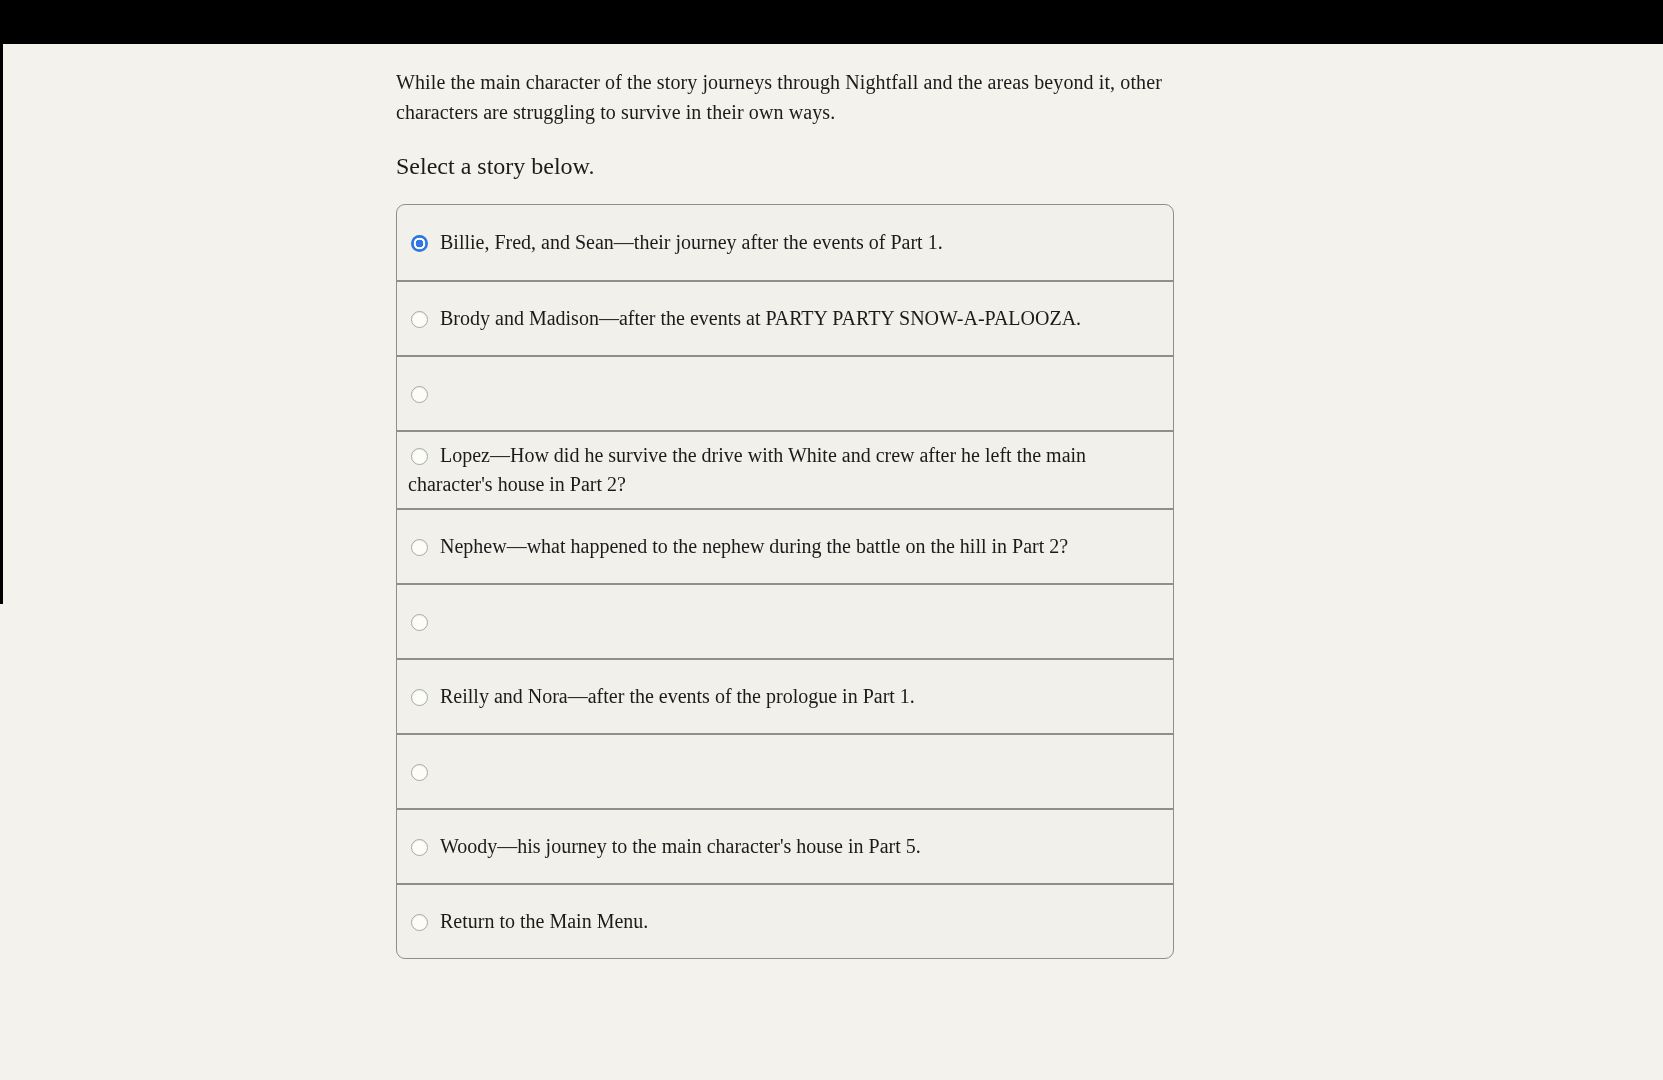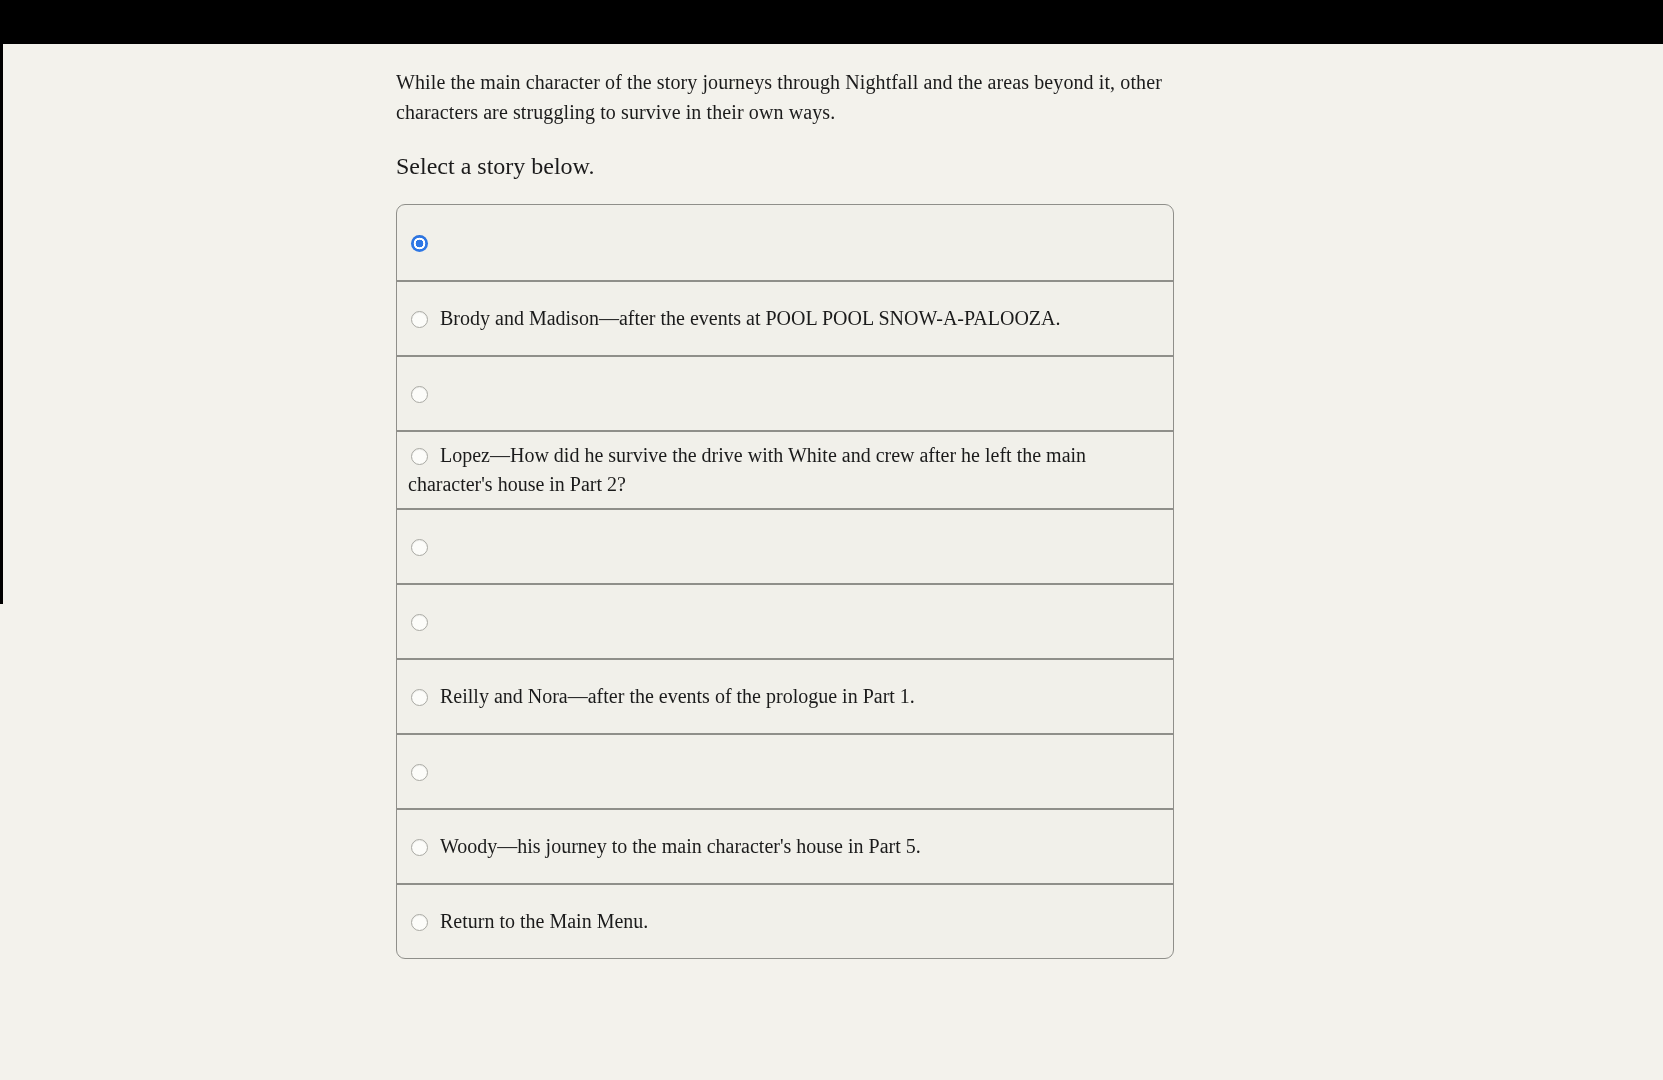--- a/index.html
+++ b/index.html
@@ -113,37 +113,37 @@
 
   <div class="content">
 
     <p class="intro">While the main character of the story journeys through Nightfall and the areas beyond it, other characters are struggling to survive in their own ways.</p>
 
     <p class="prompt">Select a story below.</p>
 
     <div class="options">
 
       <label class="option">
-        <span class="option-inner"><span class="radio checked"></span></span>
+        <span class="option-inner"><span class="radio checked"></span><span>Billie, Fred, and Sean—their journey after the events of Part 1.</span></span>
       </label>
 
       <label class="option">
-        <span class="option-inner"><span class="radio"></span><span>Brody and Madison—after the events at POOL POOL SNOW-A-PALOOZA.</span></span>
+        <span class="option-inner"><span class="radio"></span><span>Brody and Madison—after the events at PARTY PARTY SNOW-A-PALOOZA.</span></span>
       </label>
 
       <label class="option">
         <span class="option-inner"><span class="radio"></span></span>
       </label>
 
       <label class="option">
         <span class="option-inner"><span class="radio"></span><span>Lopez—How did he survive the drive with White and crew after he left the main character's house in Part 2?</span></span>
       </label>
 
       <label class="option">
-        <span class="option-inner"><span class="radio"></span></span>
+        <span class="option-inner"><span class="radio"></span><span>Nephew—what happened to the nephew during the battle on the hill in Part 2?</span></span>
       </label>
 
       <label class="option">
         <span class="option-inner"><span class="radio"></span></span>
       </label>
 
       <label class="option">
         <span class="option-inner"><span class="radio"></span><span>Reilly and Nora—after the events of the prologue in Part 1.</span></span>
       </label>
 

